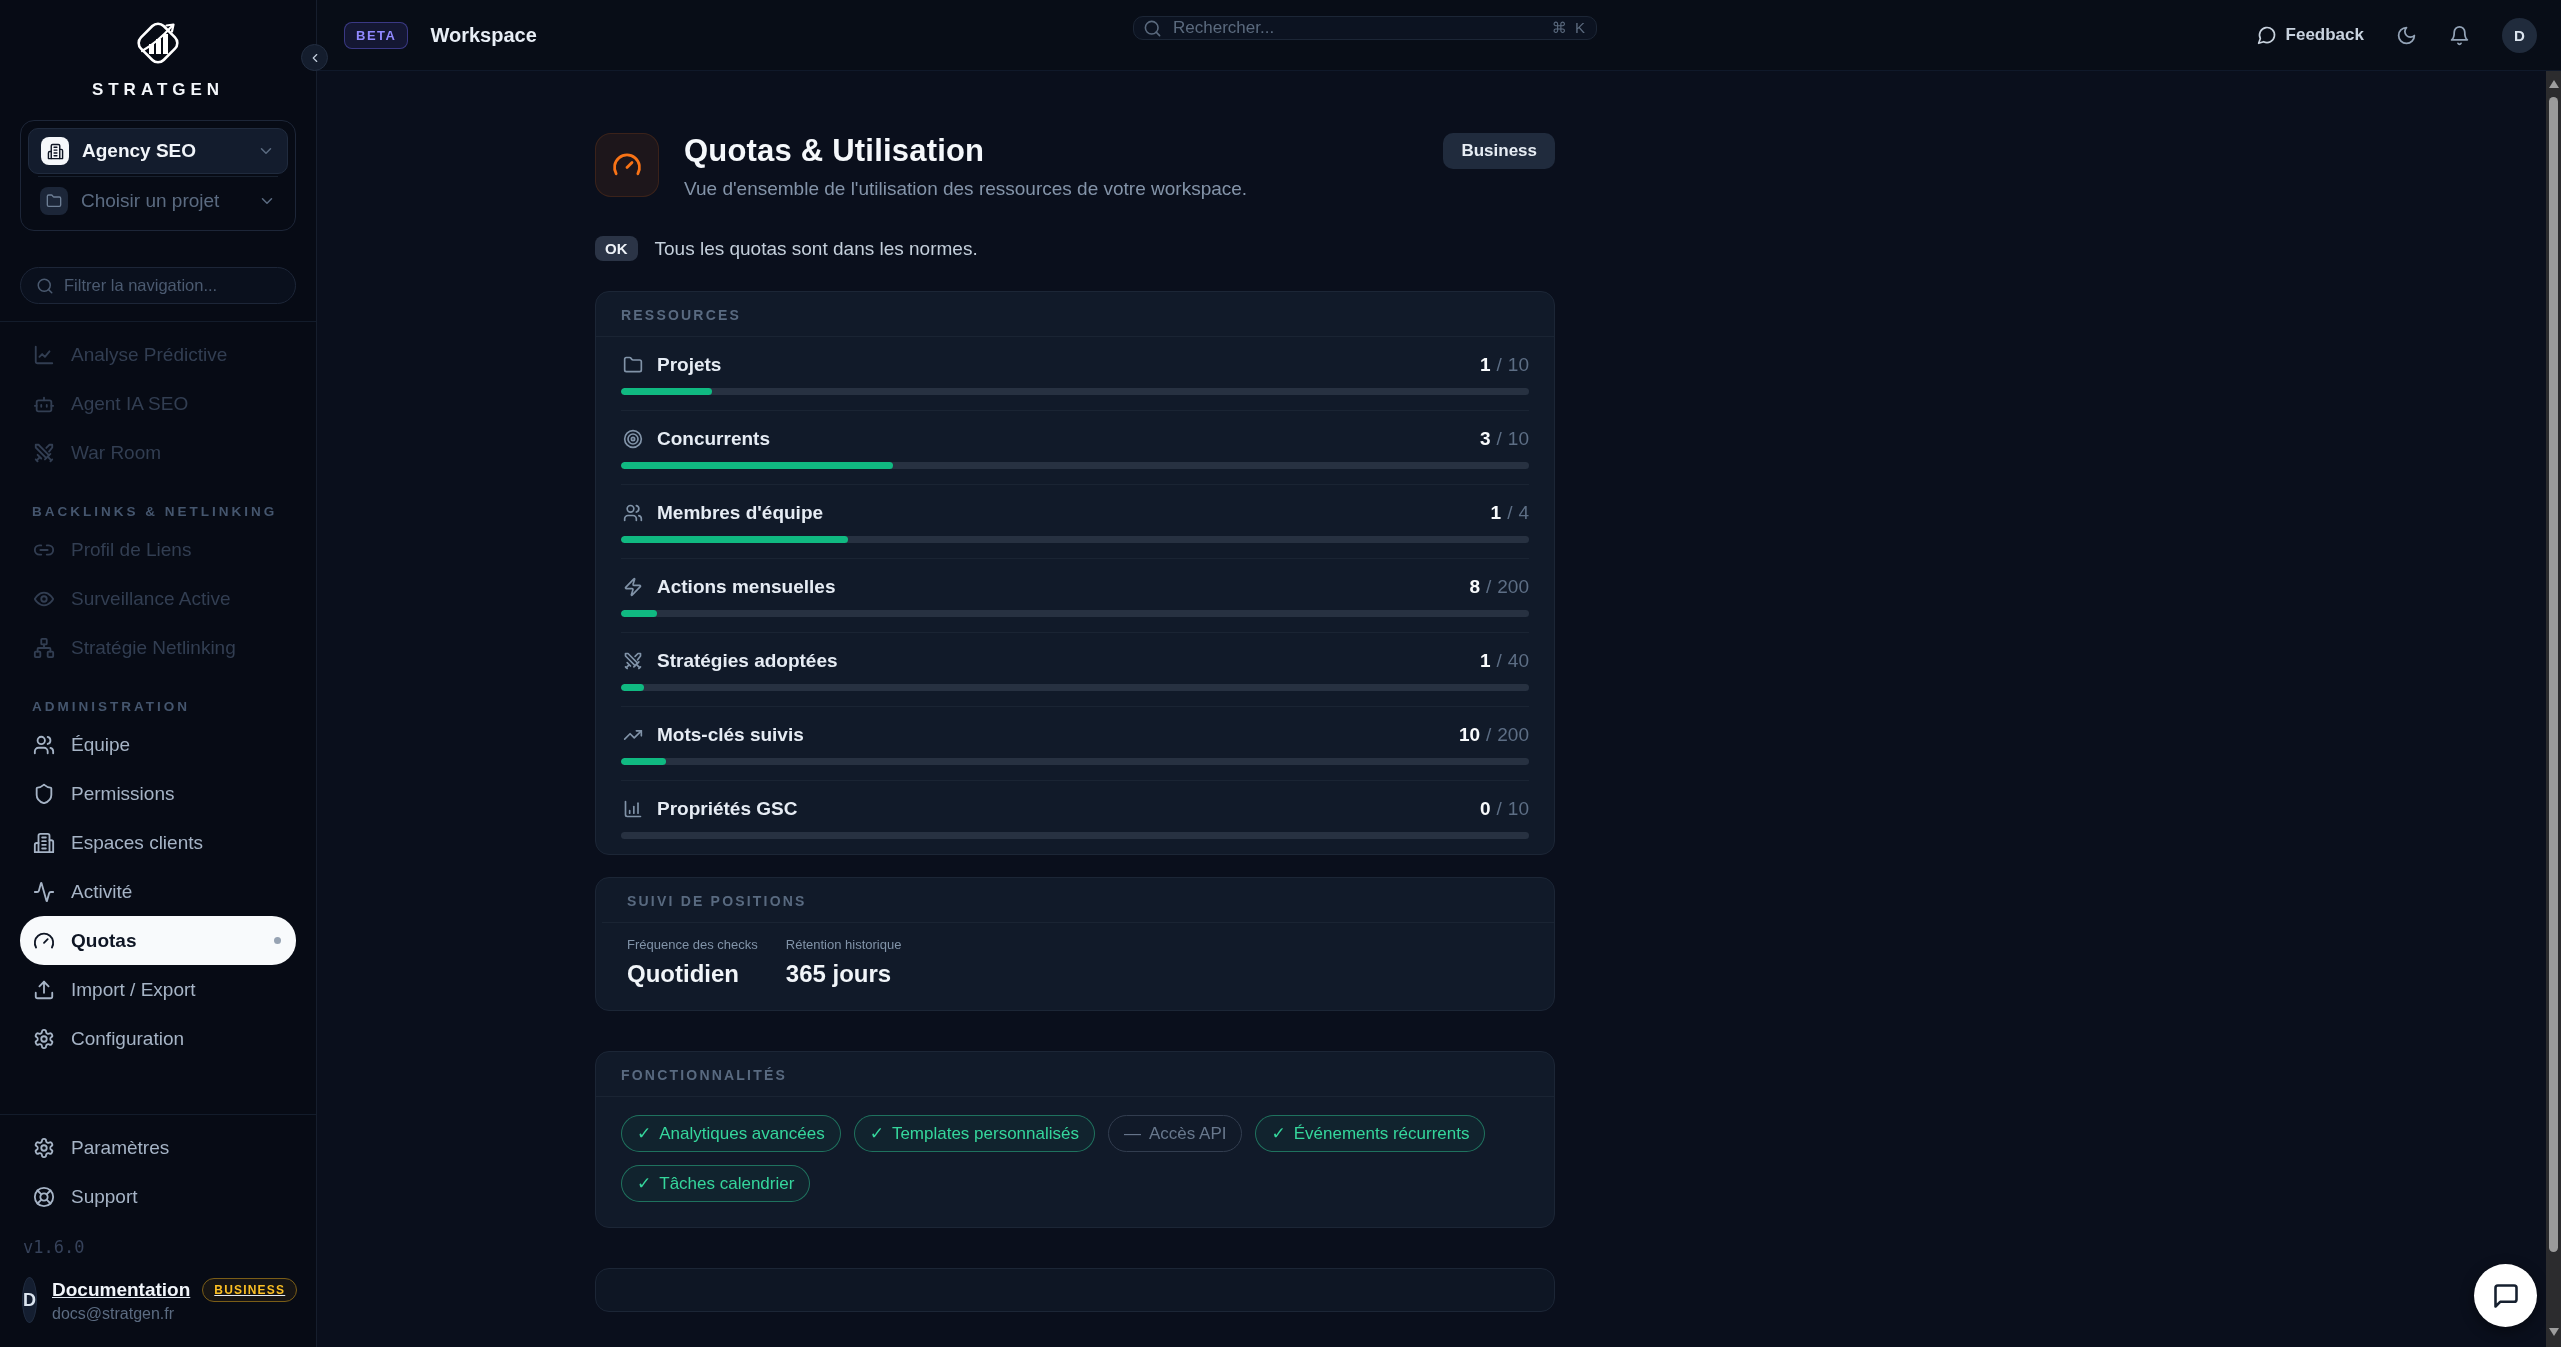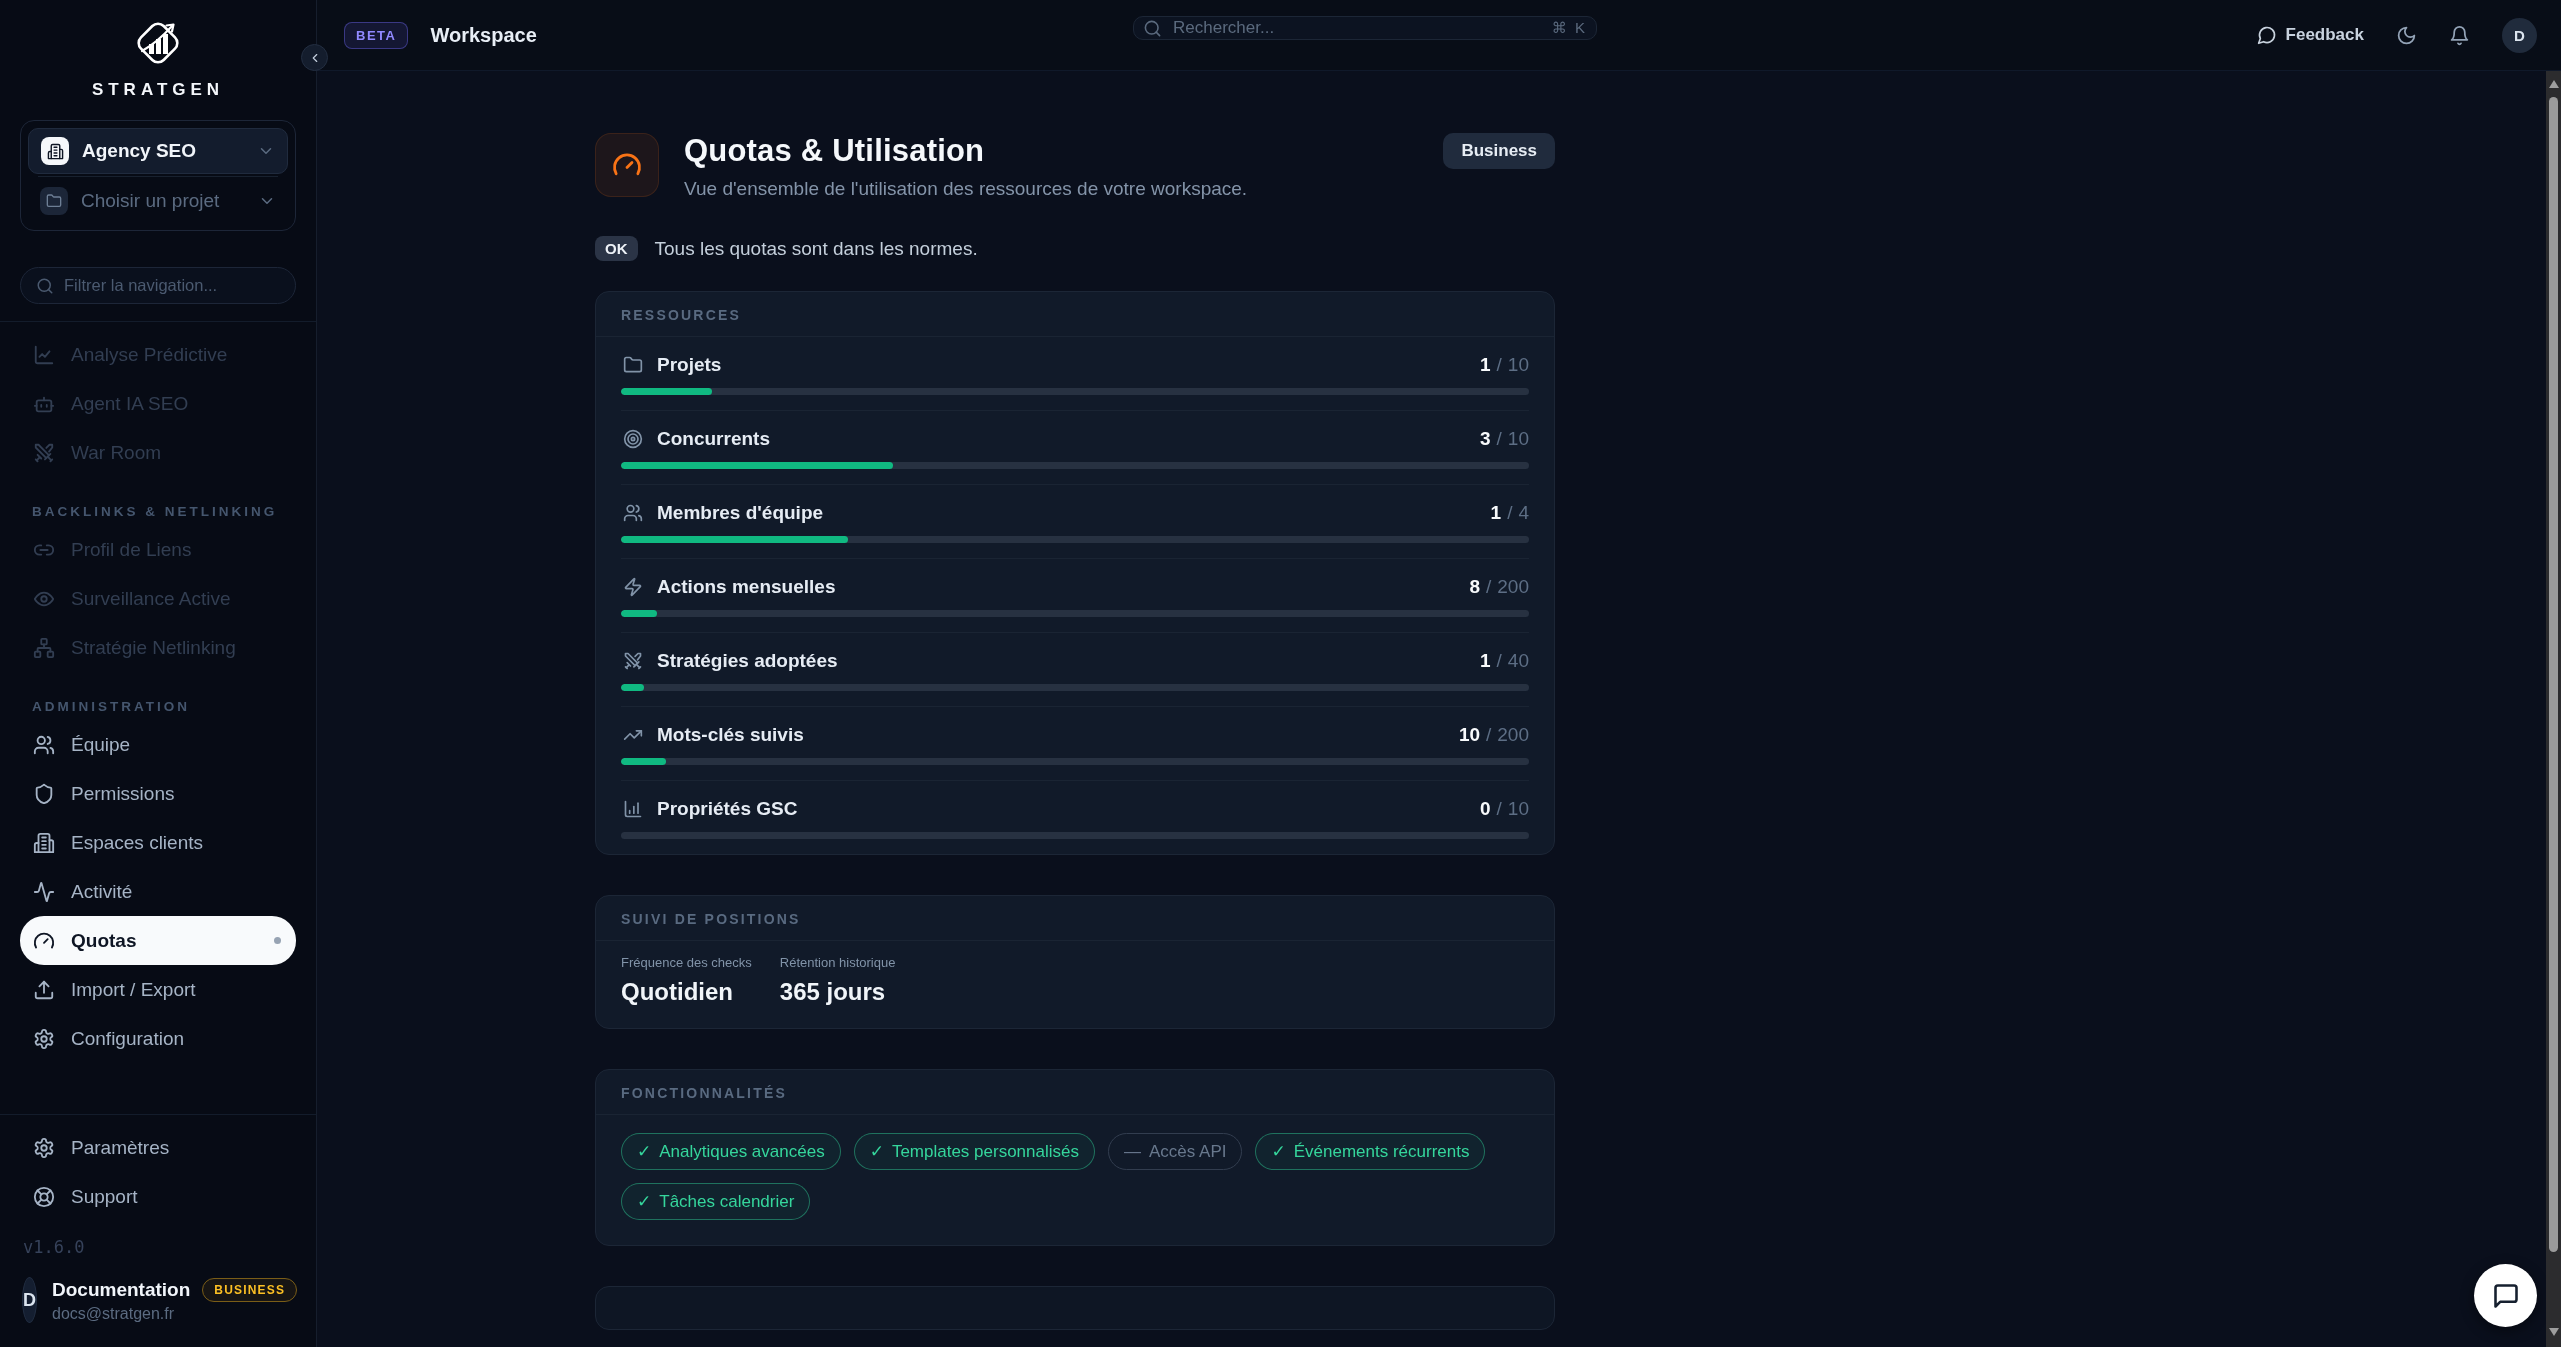--- a/index.html
+++ b/index.html
@@ -37,21 +37,21 @@
   .nav-item.disabled { color:#323e52; cursor:default; }
   .nav-item.active { background:#f8fafc; color:#0e1524; font-weight:700; }
   .nav-item.active .dot { position:absolute; right:15px; width:7px; height:7px; border-radius:50%; background:#97a3b3; }
   .nav-section { margin:27px 12px 6px; font-size:13.5px; font-weight:700; letter-spacing:3px; color:#45566e; }
 
   .sb-bottom { margin-top:auto; }
   .sb-bottom .sb-divider { margin-top:0; }
   .version { font-family:"DejaVu Sans Mono", monospace; font-size:17px; color:#36425a; padding:16px 23px 10px; }
   .user-card { display:flex; align-items:center; gap:15px; padding:10px 22px 24px; cursor:pointer; }
   .avatar-lg { width:46px; height:46px; border-radius:50%; background:#141e30; border:1px solid #212d41; display:flex; align-items:center; justify-content:center; font-size:18px; font-weight:700; color:#dbe4ee; }
-  .uc-name-row { display:flex; align-items:center; gap:12px; }
+  .uc-name-row { display:flex; align-items:center; gap:12px;text-decoration:underline; }
   .uc-name { font-size:19px; font-weight:700; color:#f1f5fa; }
   .plan-badge { font-size:12px; font-weight:700; letter-spacing:1.2px; color:#fbbf24; border:1px solid #7a5d17; background:rgba(245,158,11,0.07); border-radius:999px; padding:4px 11px; }
   .uc-email { font-size:16px; color:#5b6b81; margin-top:3px; }
 
   .collapse-btn { position:absolute; left:301px; top:44px; width:27px; height:27px; border-radius:50%; background:#141d2d; border:1px solid #232e41; color:#c3cedc; display:flex; align-items:center; justify-content:center; z-index:5; cursor:pointer; }
 
   
   .main { flex:1; display:flex; flex-direction:column; position:relative; background:#0a0f1c; }
   .topbar { height:71px; min-height:71px; border-bottom:1px solid #10192a; display:flex; align-items:center; padding:0 24px 0 27px; position:relative; background:#080d17; }
   .beta-badge { font-size:13px; font-weight:700; letter-spacing:1.5px; color:#9189ff; background:rgba(104,95,255,0.12); border:1px solid rgba(118,108,255,0.4); border-radius:8px; padding:5px 11px; }
@@ -87,21 +87,21 @@
   .q-top { display:flex; align-items:center; }
   .q-top .qico { color:#8193a8; display:flex; width:24px; justify-content:center; }
   .q-label { margin-left:12px; font-size:19px; font-weight:600; color:#e6ecf4; }
   .q-value { margin-left:auto; font-size:19px; }
   .q-used { font-weight:700; color:#f8fafc; }
   .q-sep { color:#5d6e85; margin:0 6px; }
   .q-max { color:#5d6e85; }
   .bar { margin-top:12px; height:7px; border-radius:4px; background:#273141; overflow:hidden; }
   .bar-fill { height:100%; border-radius:4px; background:#10b981; }
 
-  .card.suivi { margin-top:40px; }
+  .card.suivi { margin-top:22px;padding-left:6px; }
   .suivi-body { display:flex; gap:28px; padding:14px 25px 22px; }
   .sv-label { font-size:13px; color:#8193a8; }
   .sv-value { margin-top:8px; font-size:24px; font-weight:700; color:#f1f5f9; }
 
   .card.features { margin-top:40px; }
   .chips { display:flex; flex-wrap:wrap; gap:13px; padding:18px 25px 25px; }
   .chip { display:inline-flex; align-items:center; gap:8px; font-size:17px; padding:7px 15px; border-radius:999px; border:1px solid rgba(52,211,153,0.45); color:#35d69c; background:rgba(16,185,129,0.06); }
   .chip.off { border-color:#323d4f; color:#68788d; background:transparent; }
 
   .banner { margin-top:40px; background:#0e1624; border:1px solid #1c2636; border-radius:14px; padding:21px 25px; display:flex; align-items:center; }

